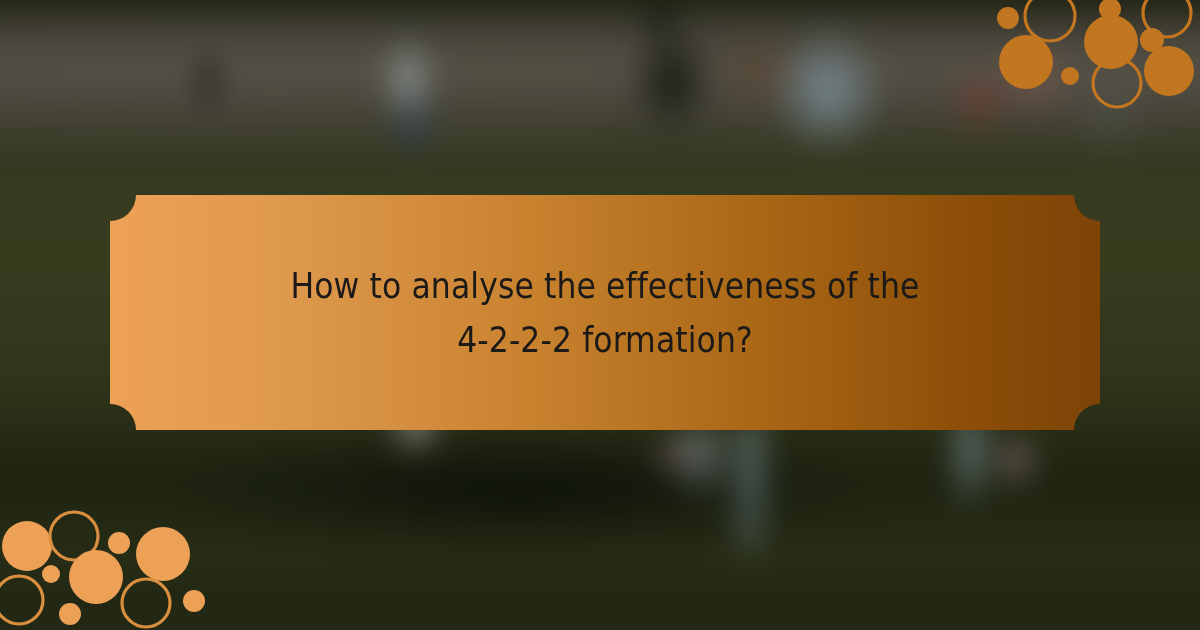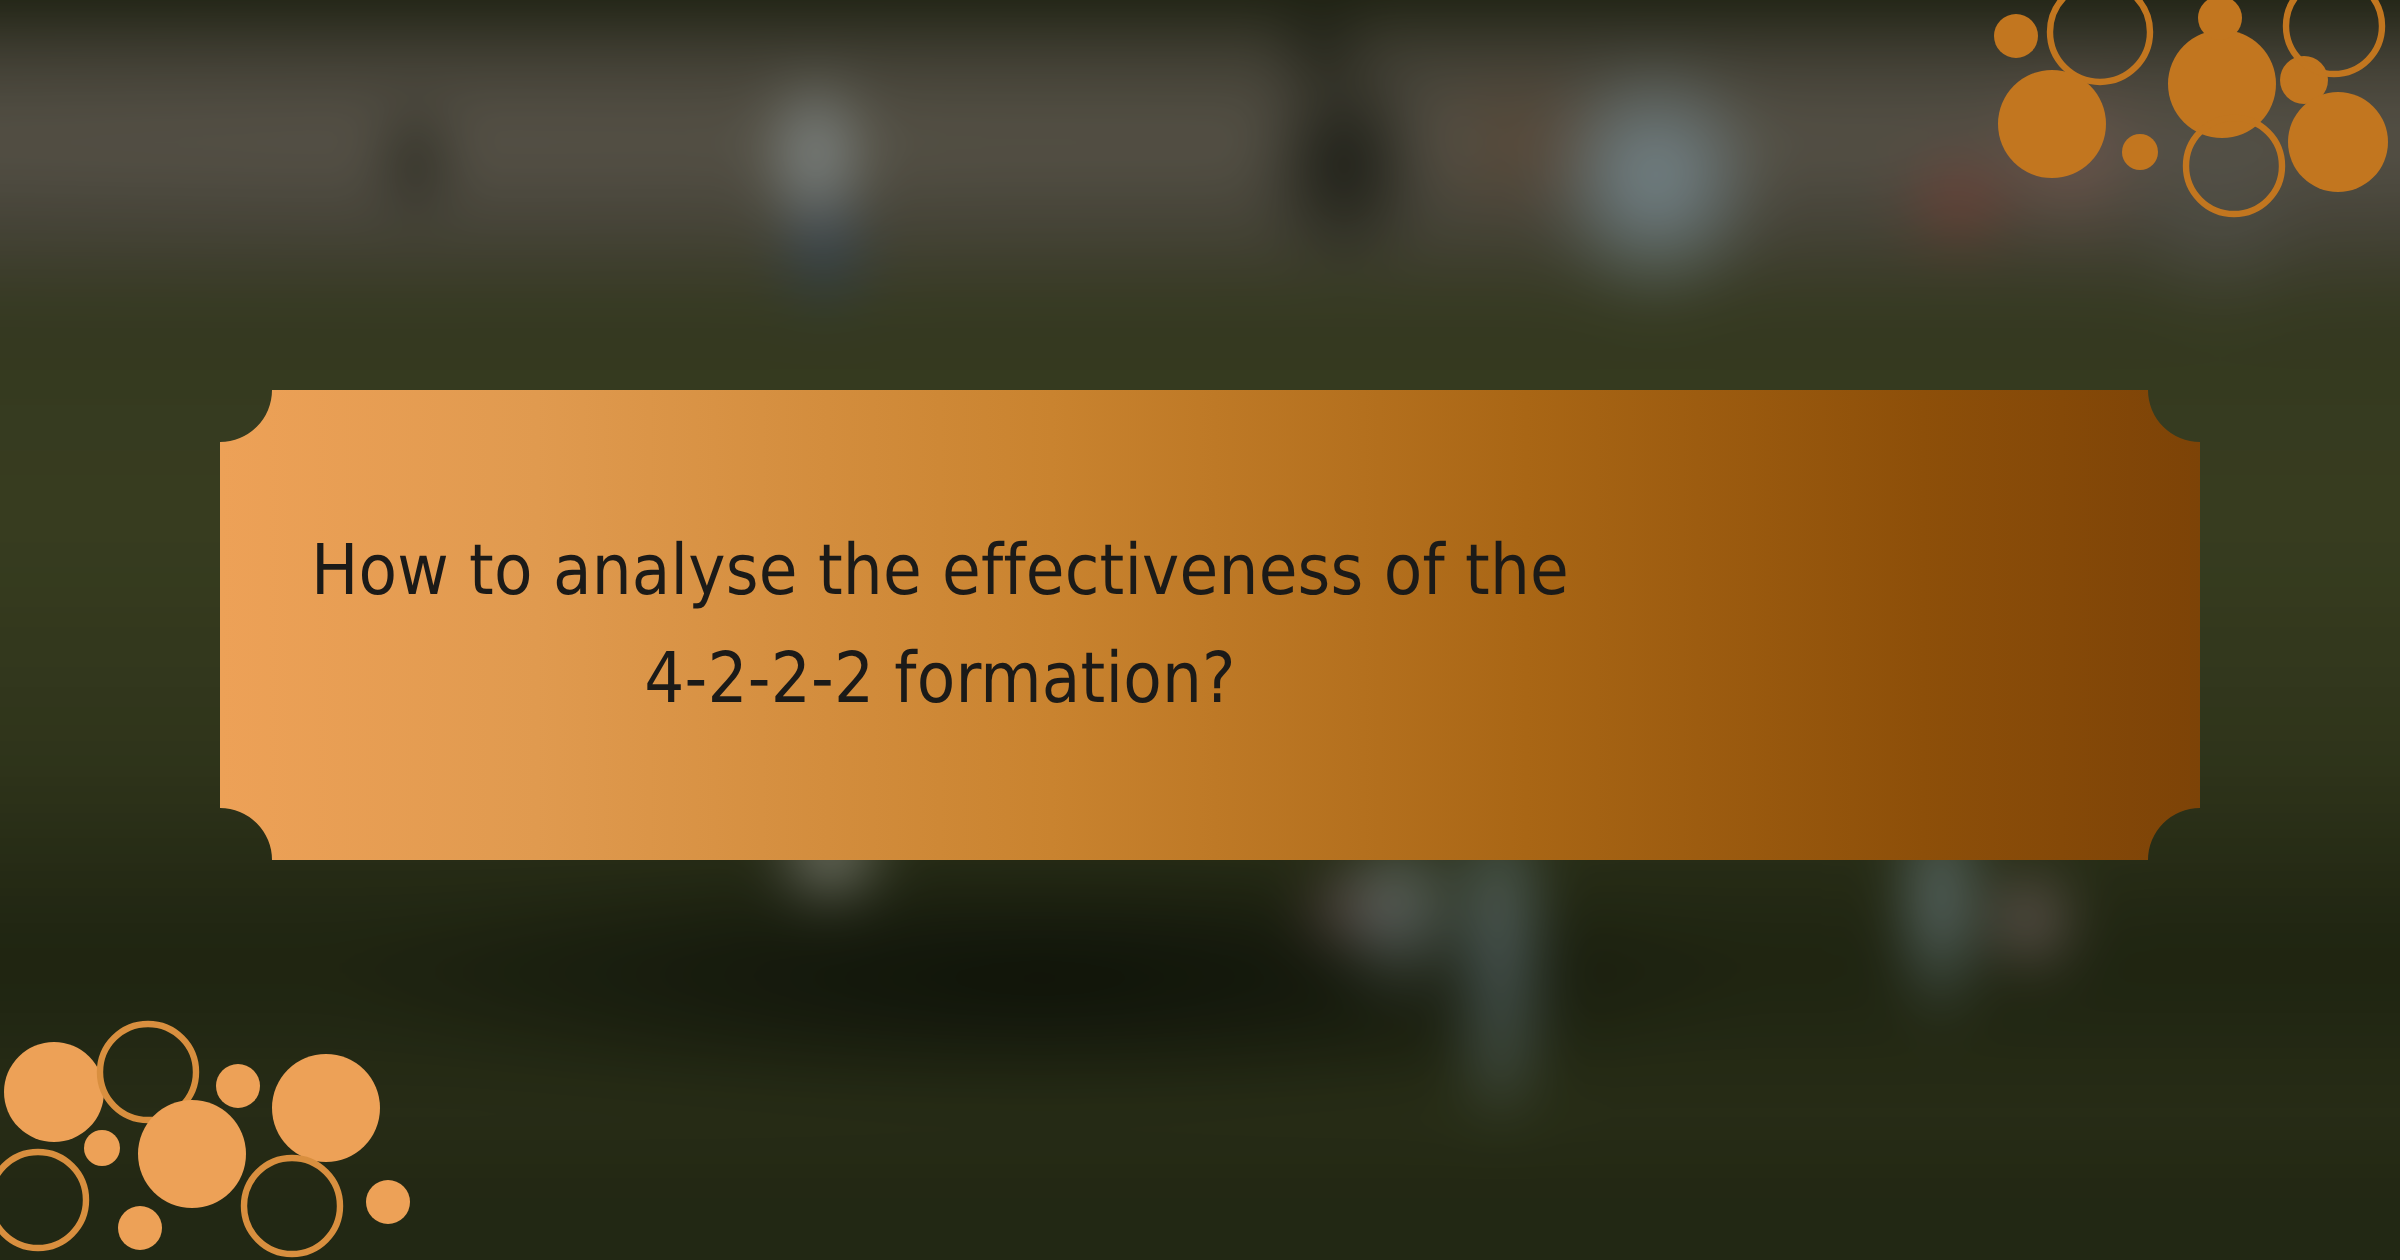--- a/index.html
+++ b/index.html
@@ -98,20 +98,21 @@
   #title-card {
     position: absolute;
     left: 110px;
     top: 195px;
     width: 990px;
     height: 235px;
     background: linear-gradient(90deg, #eda157 0%, #e09a4f 16%, #c9832f 42%, #a96615 66%, #8d4f09 86%, #7d4307 100%);
     border-radius: 26px 26px 26px 26px;
     display: flex;
     align-items: center;
+    justify-content: center;
     box-shadow: 0 2px 14px rgba(0,0,0,0.28);
   }
 
   
   #title-card::before,
   #title-card::after {
     content: "";
     position: absolute;
     pointer-events: none;
   }

